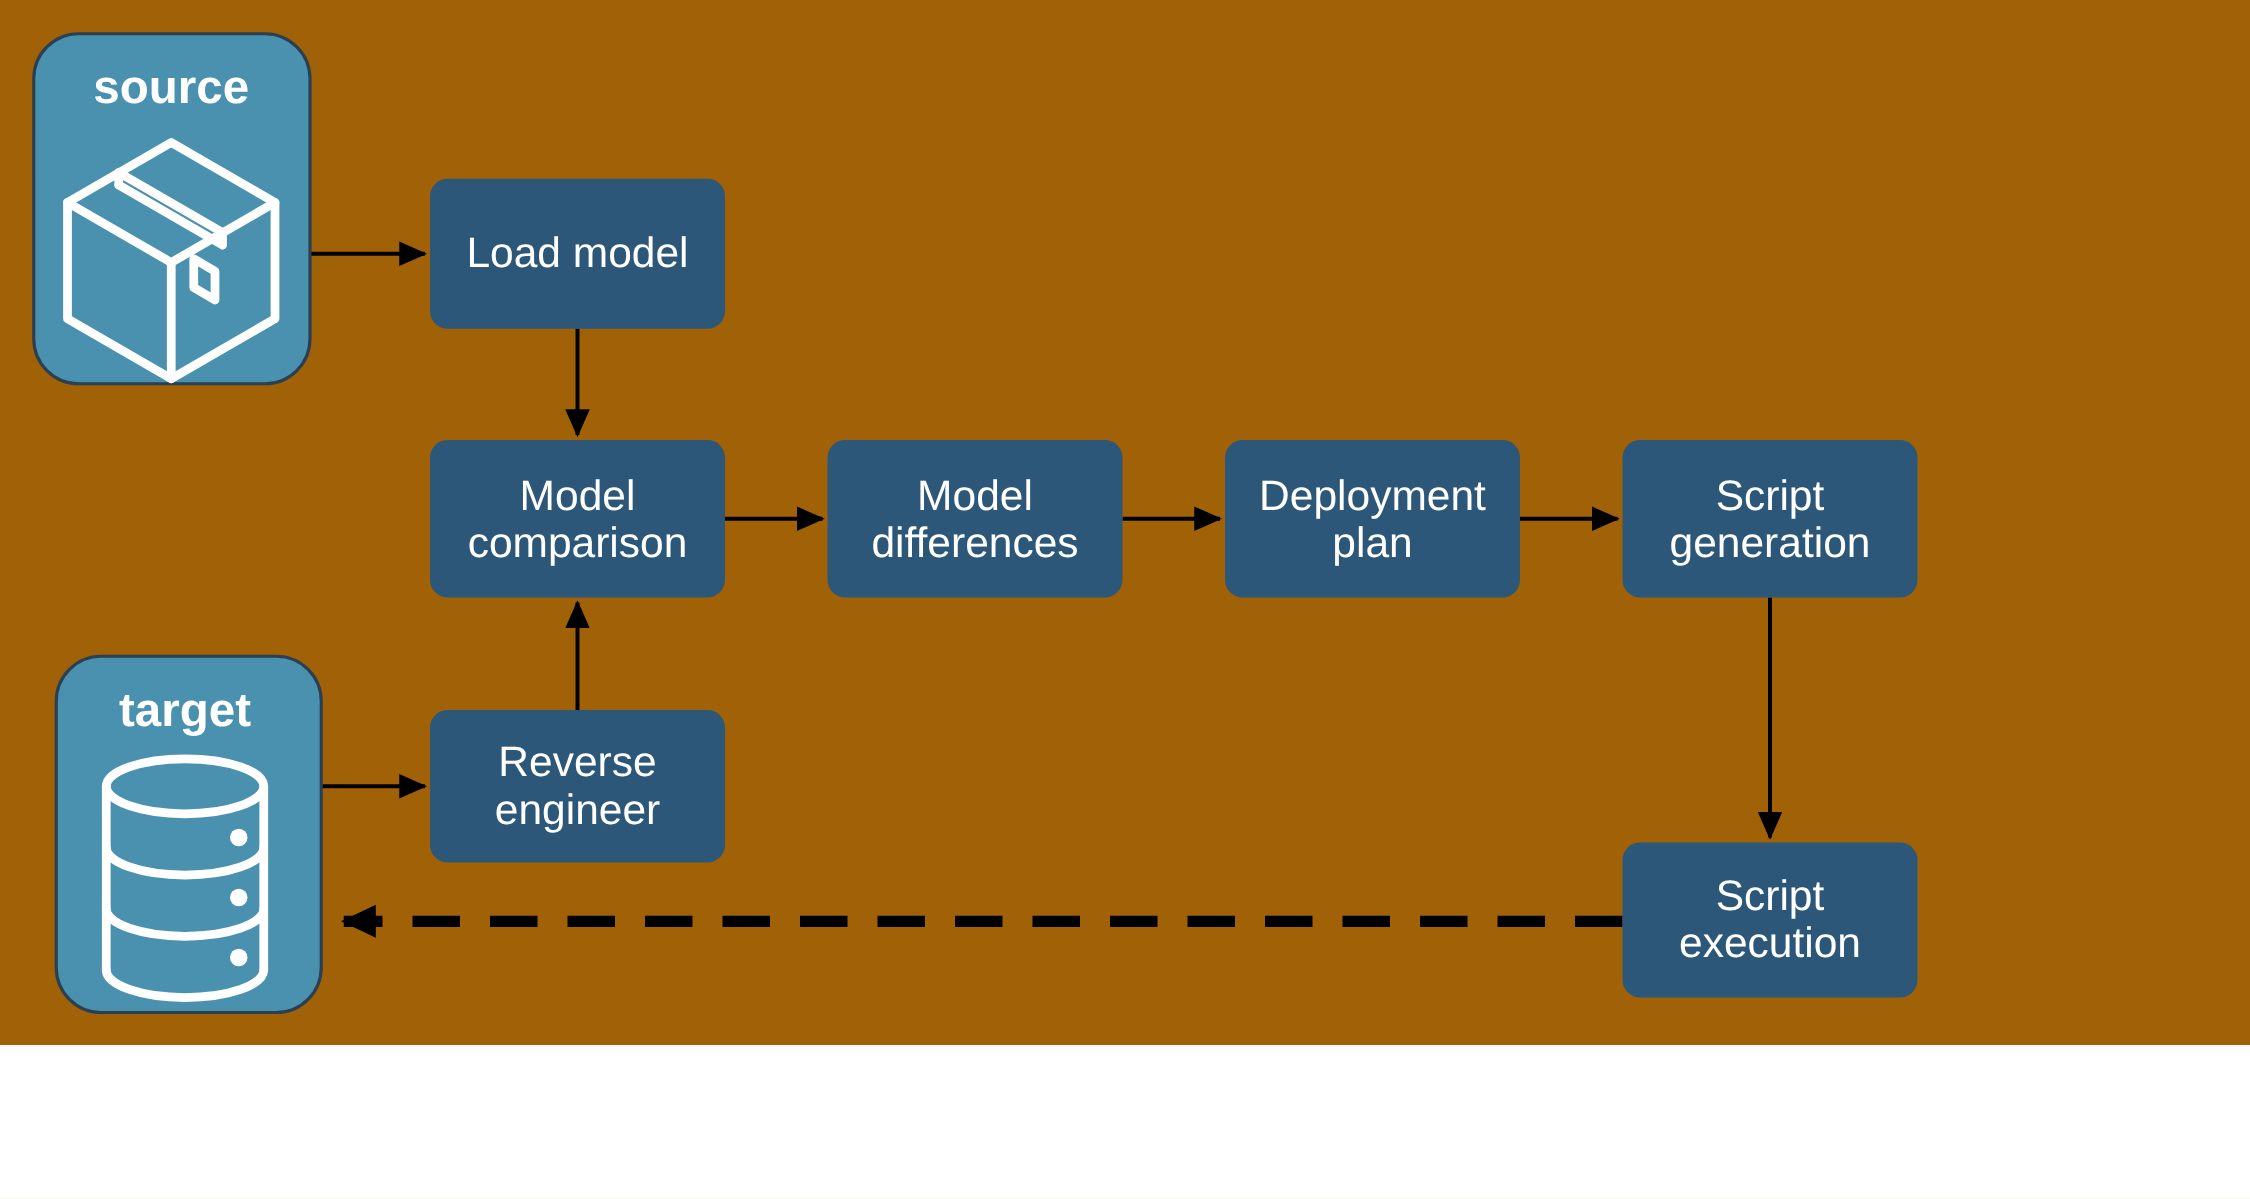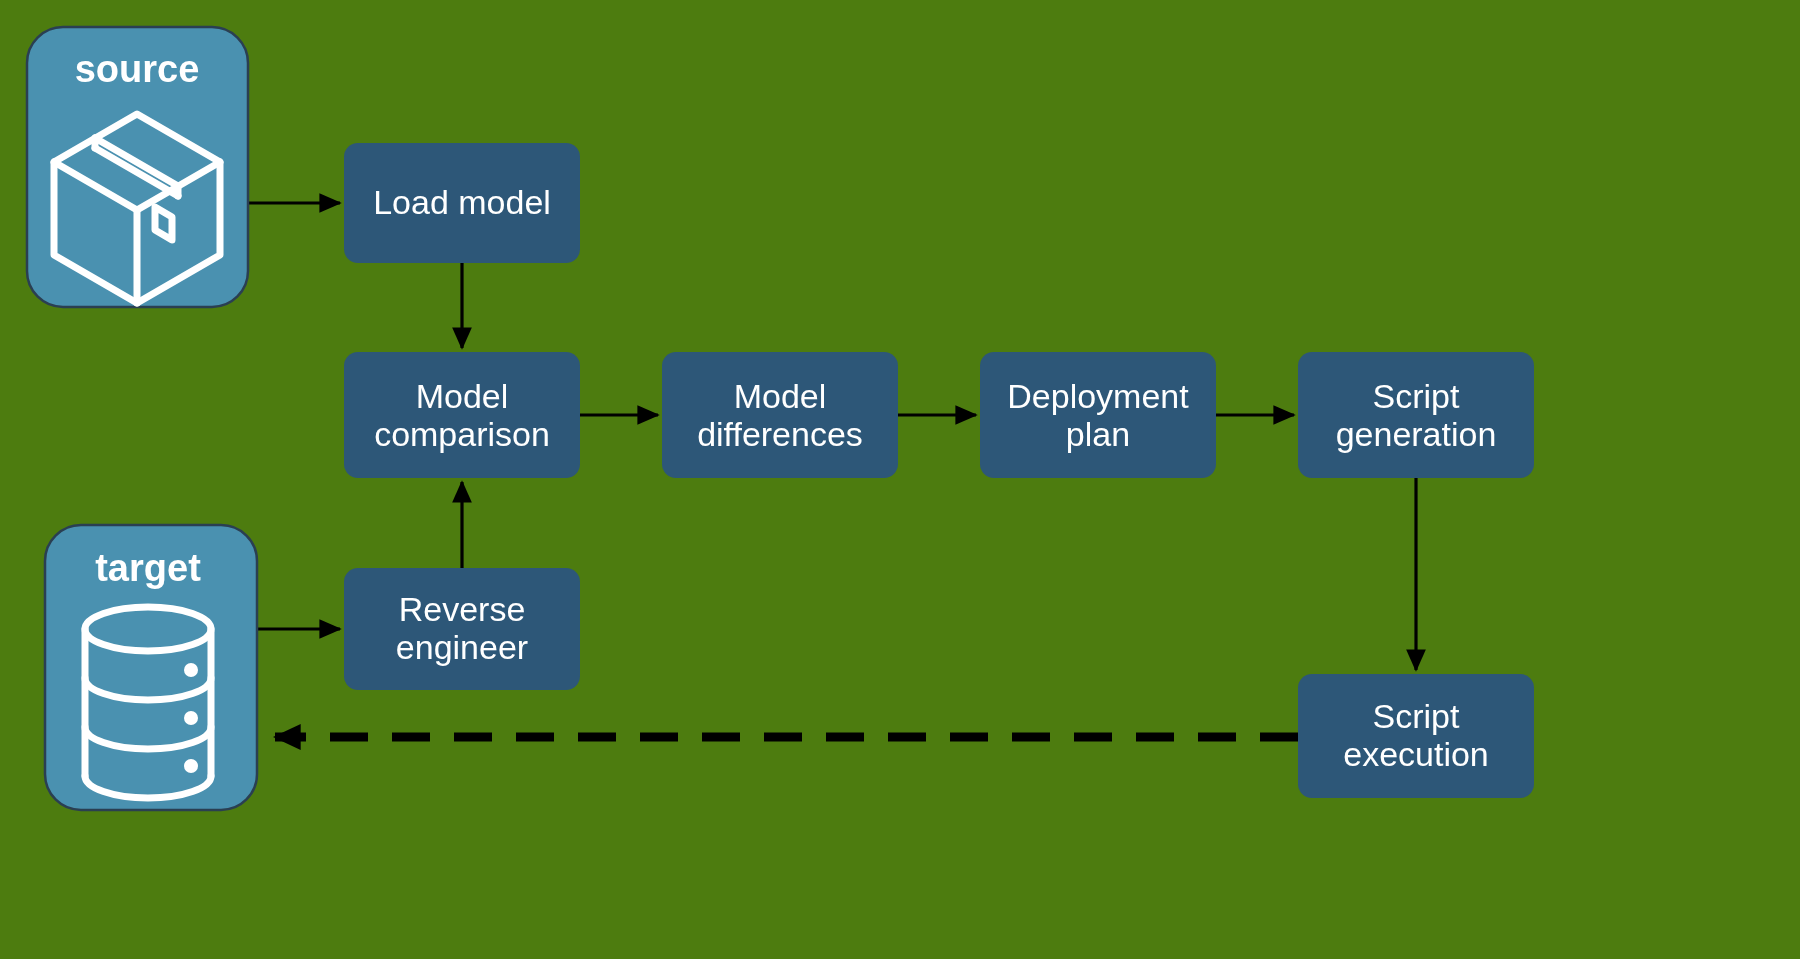--- a/index.html
+++ b/index.html
@@ -9,22 +9,22 @@
   }
   body {
     width: 1800px;
     height: 959px;
     overflow: hidden;
     font-family: "Liberation Sans", sans-serif;
   }
   #diagram-root {
     position: relative;
     width: 1800px;
-    height: 959px;
-    background: #4d7c0f;
+    height: 836px;
+    background: #a16207;
   }
   svg#flow-svg {
     position: absolute;
     top: 0;
     left: 0;
     width: 1800px;
     height: 959px;
   }
   .node-label {
     font-family: "Liberation Sans", sans-serif;

